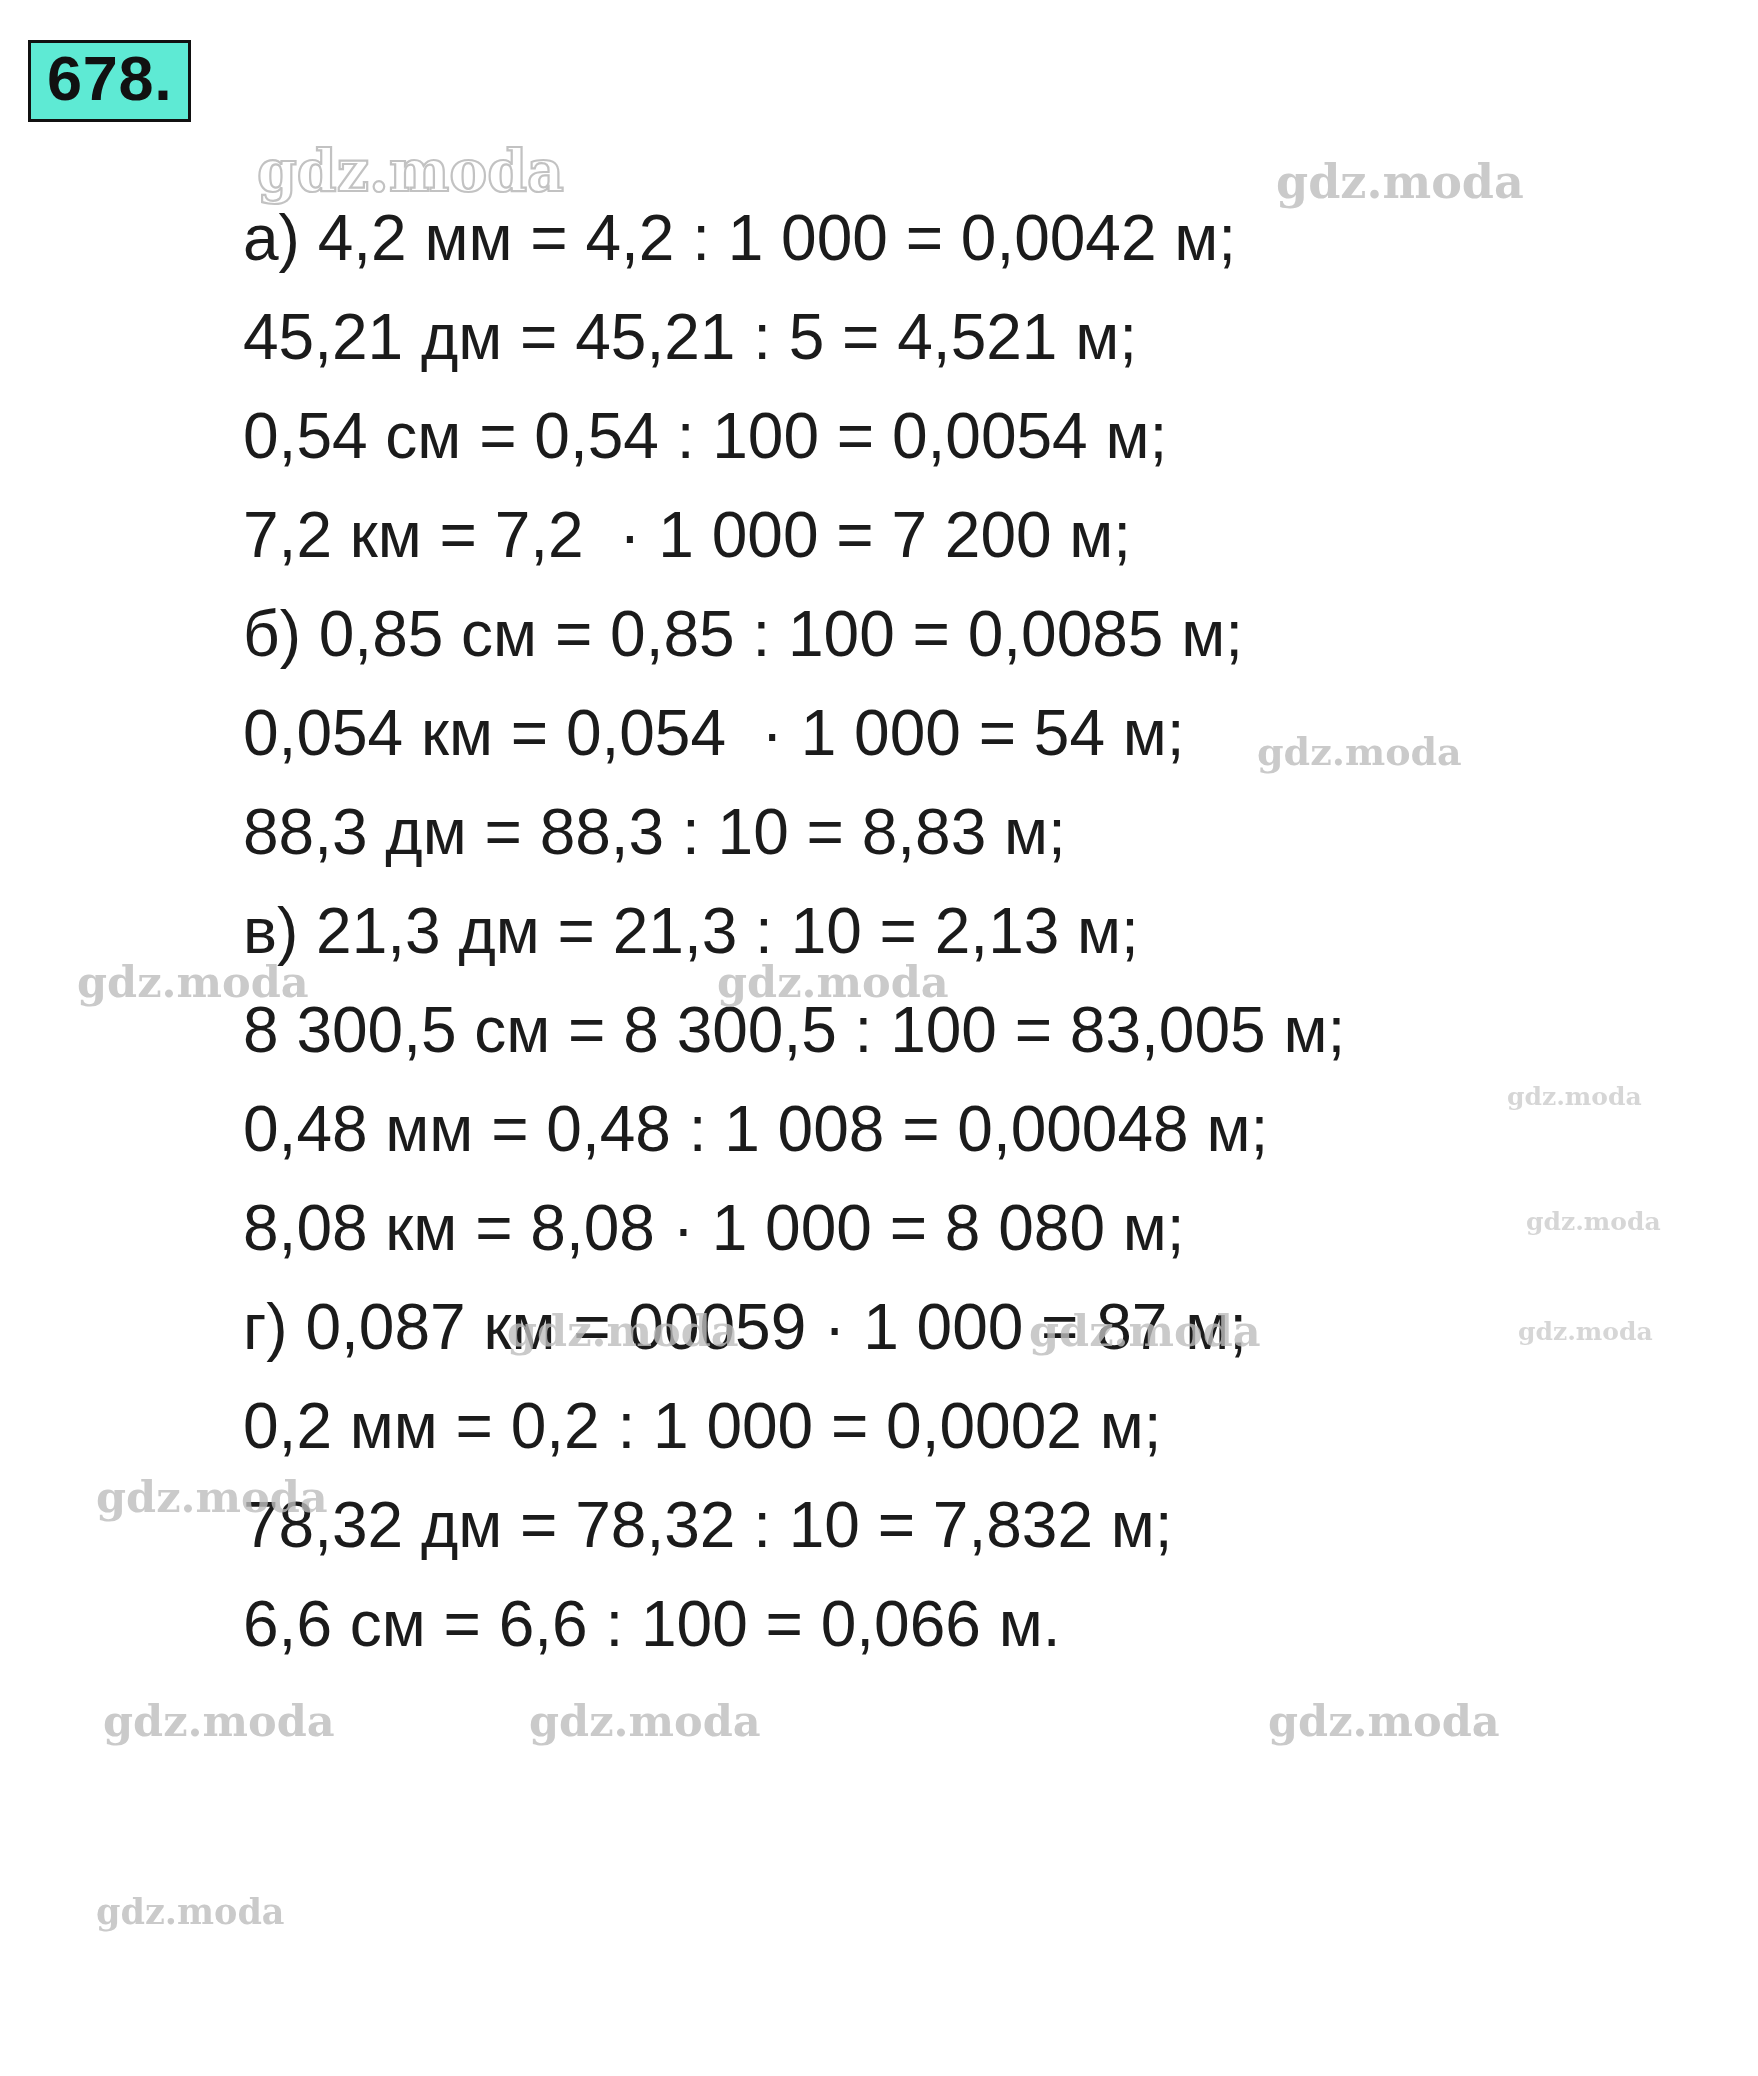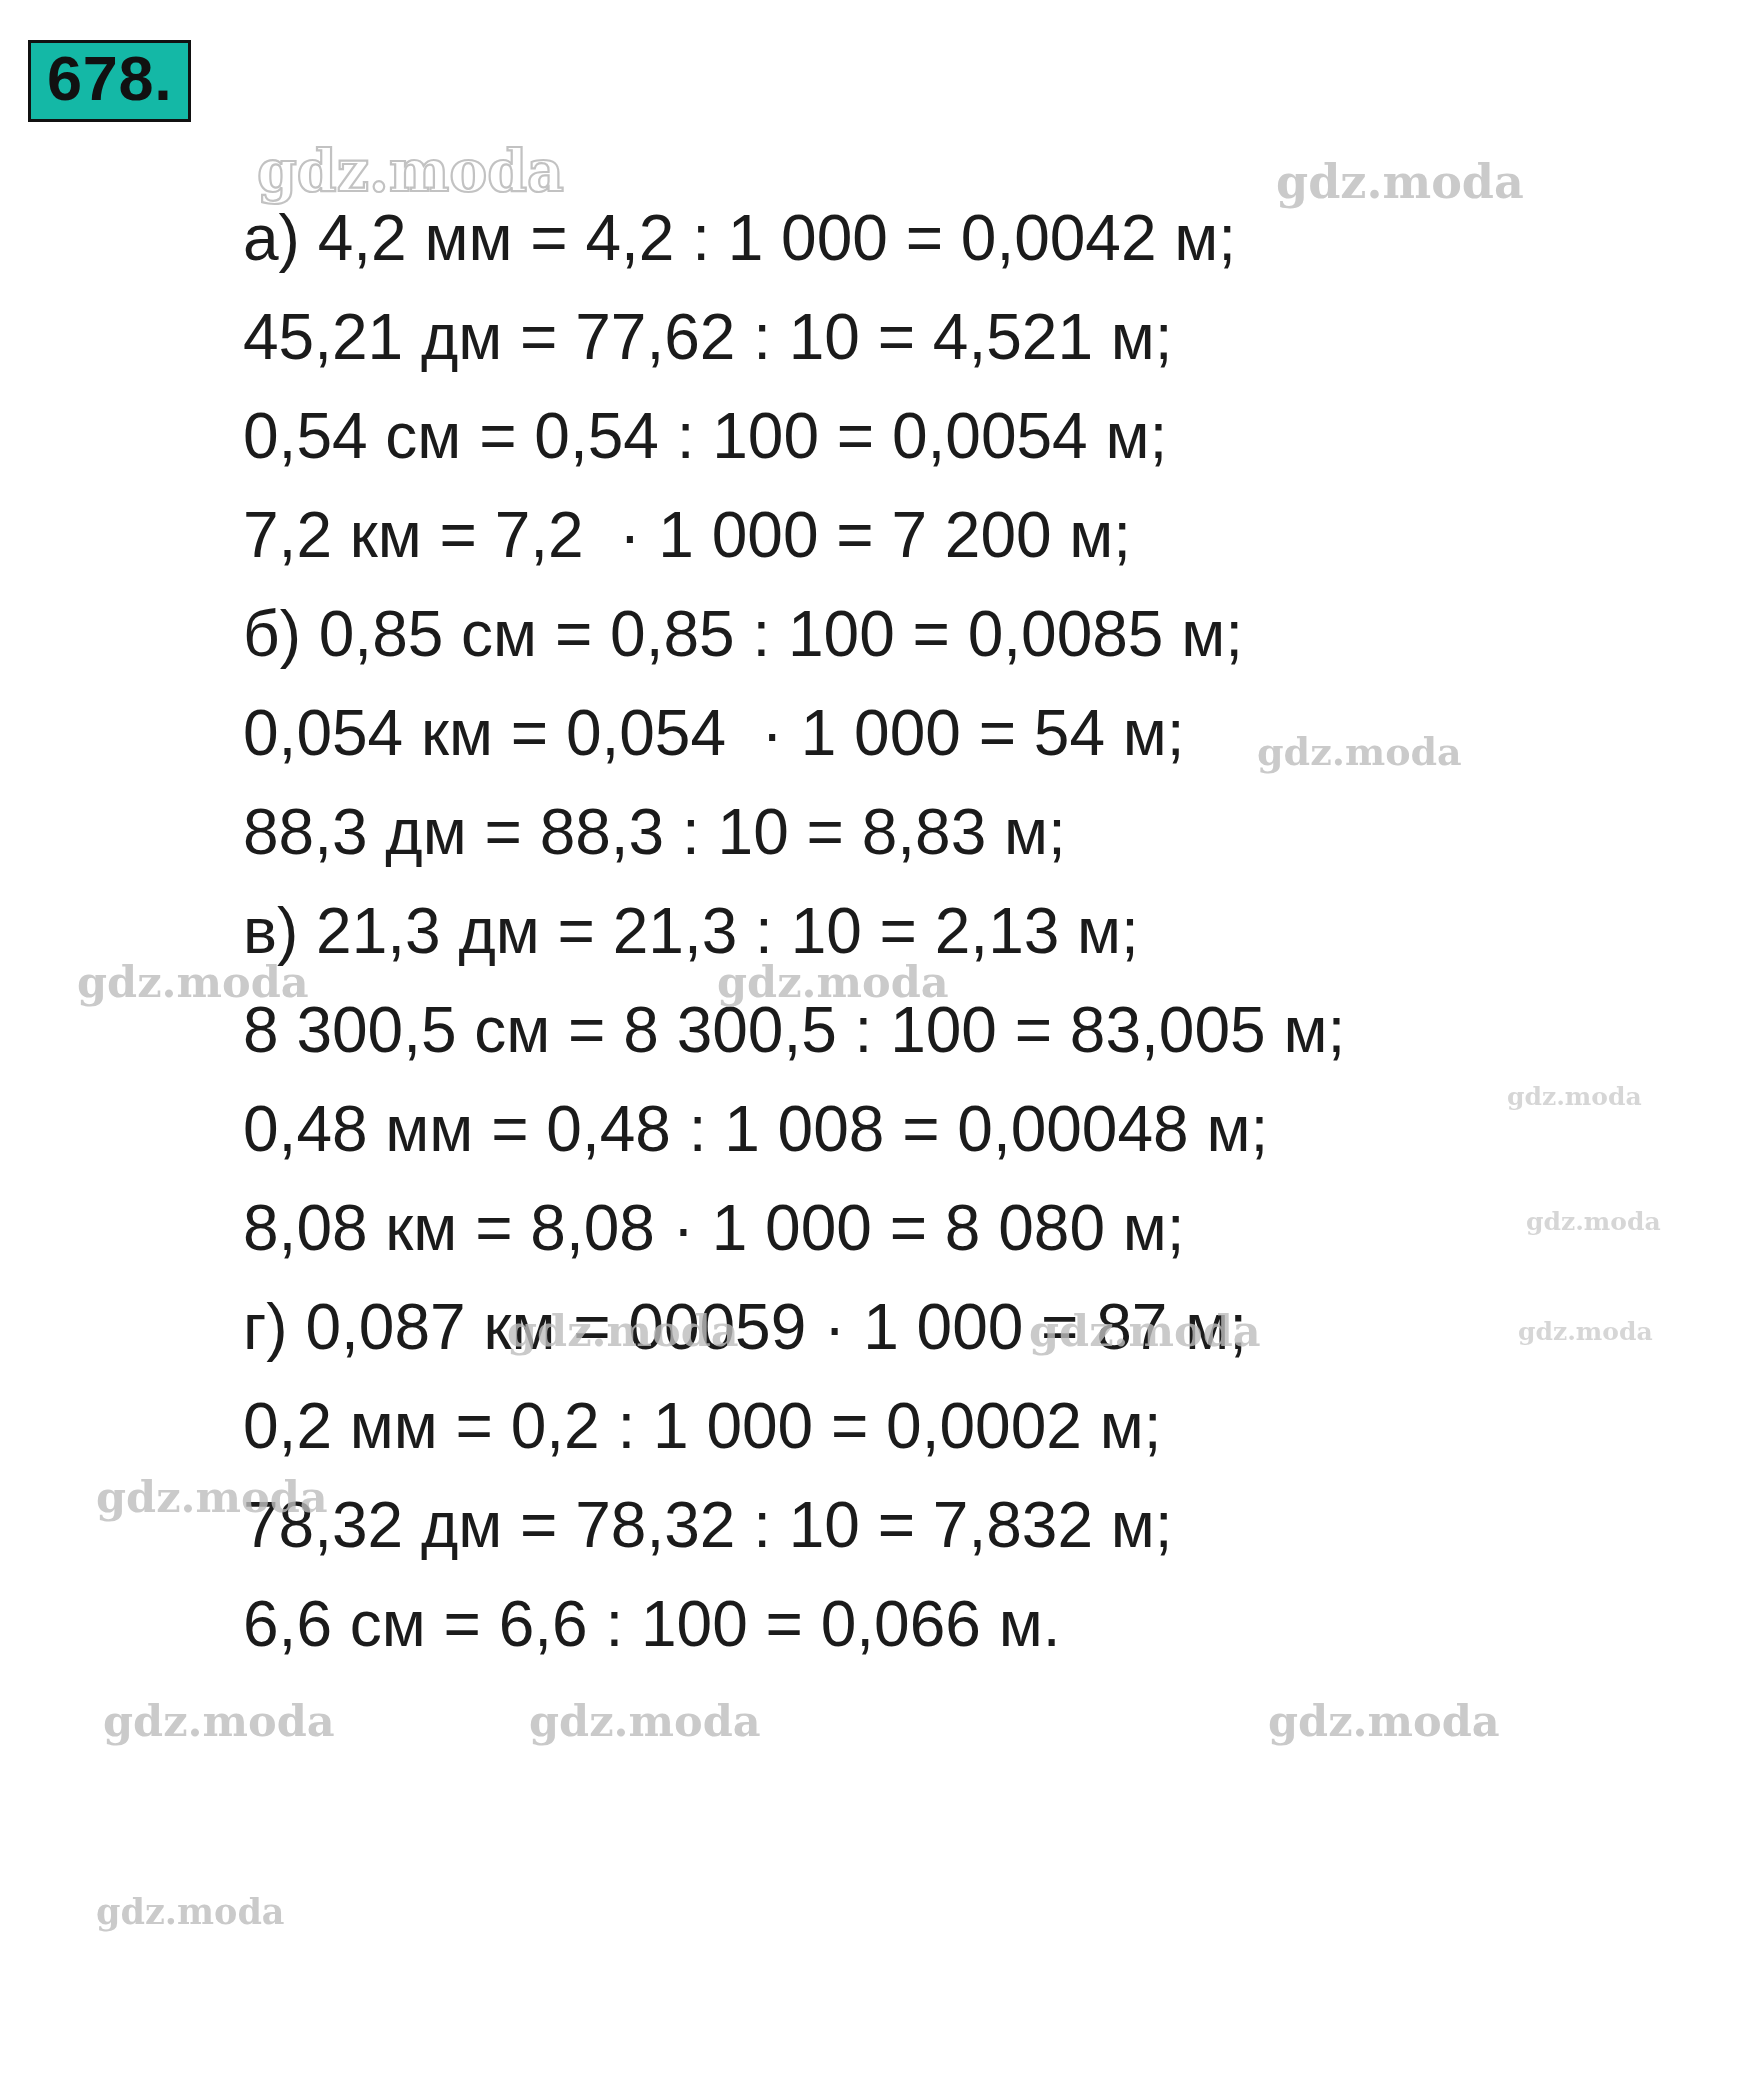--- a/index.html
+++ b/index.html
@@ -22,21 +22,21 @@
     left: 28px;
     top: 40px;
     border: 3.7px solid #111111;
     padding: 4.4px 16px 8.8px 16px;
     font-family: "Liberation Sans", sans-serif;
     font-weight: bold;
     font-size: 63px;
     line-height: 1.0;
     letter-spacing: 0.7px;
     color: #111111;
-    background: #14b8a6;
+    background: #5eead4;
     z-index: 5;
   }
 
   
   #solution {
     position: absolute;
     left: 243px;
     top: 206px;
     width: 1434px;
     z-index: 4;
@@ -71,21 +71,21 @@
   .wm-solid { color: #bdbdbd; }
   .wm-faint { color: #cfcfcf; opacity: 0.85; }
 </style>
 </head>
 <body>
 
 <div id="exercise-number">678.</div>
 
 <div id="solution">
     <div class="line">а) 4,2 мм = 4,2 : 1 000 = 0,0042 м;</div>
-    <div class="line">45,21 дм = 77,62 : 10 = 4,521 м;</div>
+    <div class="line">45,21 дм = 45,21 : 5 = 4,521 м;</div>
     <div class="line">0,54 см = 0,54 : 100 = 0,0054 м;</div>
     <div class="line">7,2 км = 7,2  · 1 000 = 7 200 м;</div>
     <div class="line">б) 0,85 см = 0,85 : 100 = 0,0085 м;</div>
     <div class="line">0,054 км = 0,054  · 1 000 = 54 м;</div>
     <div class="line">88,3 дм = 88,3 : 10 = 8,83 м;</div>
     <div class="line">в) 21,3 дм = 21,3 : 10 = 2,13 м;</div>
     <div class="line">8 300,5 см = 8 300,5 : 100 = 83,005 м;</div>
     <div class="line">0,48 мм = 0,48 : 1 008 = 0,00048 м;</div>
     <div class="line">8,08 км = 8,08 · 1 000 = 8 080 м;</div>
     <div class="line">г) 0,087 км = 00059 · 1 000 = 87 м;</div>

